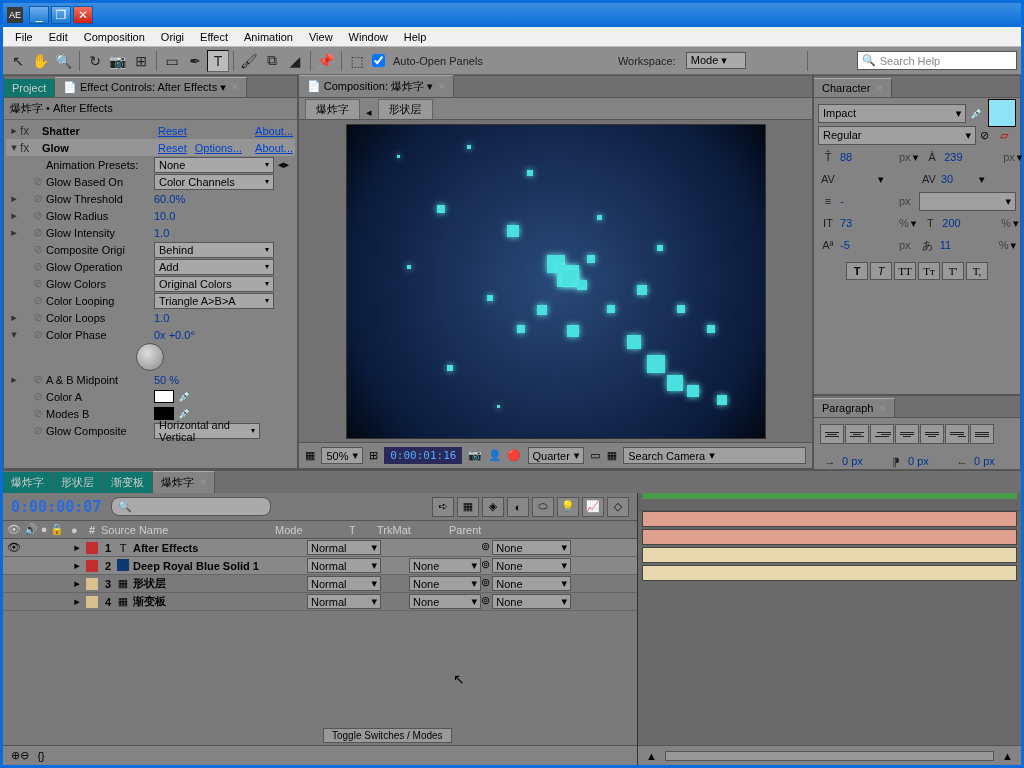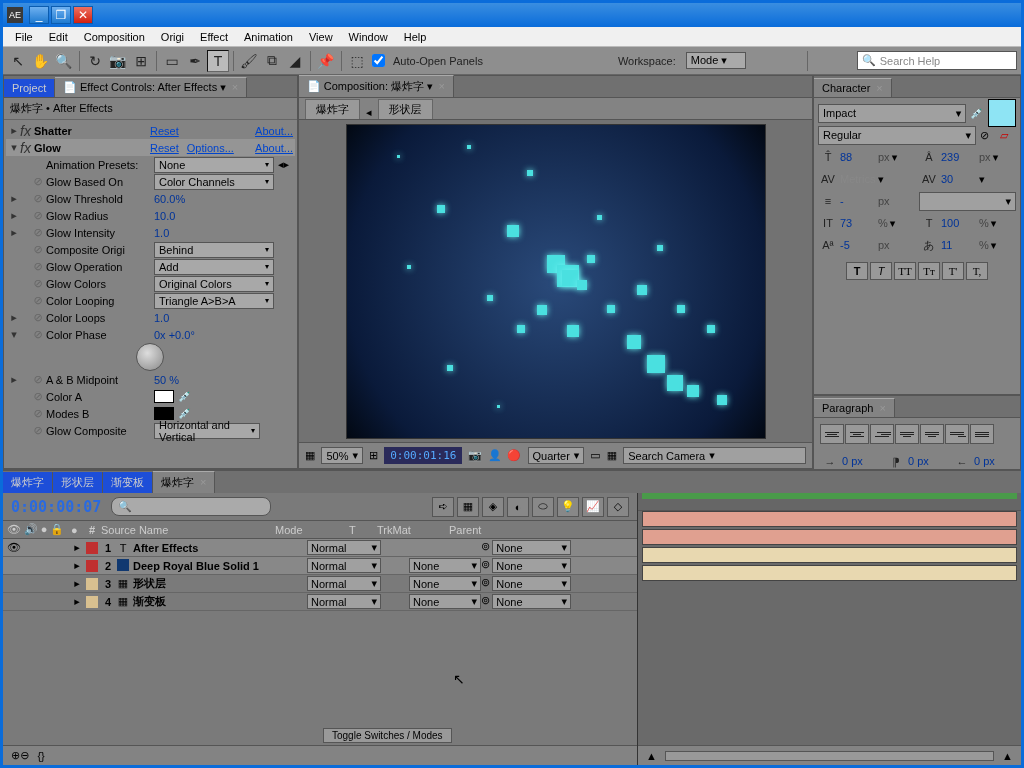--- a/index.html
+++ b/index.html
@@ -18,33 +18,33 @@
 .tool-btn { width: 22px; height: 22px; background: #8e8e8e; border: 1px solid transparent; display: flex; align-items: center; justify-content: center; font-size: 14px; color: #222; }
 .tool-btn.active { background: #bbb; border: 1px inset #666; }
 .tool-sep { width: 1px; height: 20px; background: #666; margin: 0 3px; }
 .toolbar-label { color: #222; margin: 0 4px; }
 .toolbar input[type=checkbox] { margin: 0 3px; }
 .ws-dropdown { background: #aaa; border: 1px solid #555; padding: 1px 18px 1px 4px; margin-left: 5px; }
 .search-box { flex: 0 0 160px; background: #fff; border: 1px solid #555; padding: 2px 4px; margin-left: auto; display: flex; align-items: center; gap: 4px; color: #888; }
 .main-row { flex: 1; display: flex; min-height: 0; }
 .panel { background: #838383; border: 1px solid #555; display: flex; flex-direction: column; }
 .panel-tabs { height: 22px; display: flex; background: #707070; border-bottom: 1px solid #555; align-items: flex-end; }
-.panel-tab { padding: 3px 8px; background: #1d4ed8; color: #ccc; border-right: 1px solid #555; font-size: 11px; }
+.panel-tab { padding: 3px 8px; background: #0f766e; color: #ccc; border-right: 1px solid #555; font-size: 11px; }
 .panel-tab.active { background: #838383; color: #000; border-top: 1px solid #aaa; }
 .panel-tab .x { margin-left: 6px; color: #999; }
 .left-col { width: 295px; display: flex; flex-direction: column; }
 .effect-controls { flex: 1; overflow: hidden; }
 .ec-header { padding: 3px 6px; color: #000; border-bottom: 1px solid #666; }
 .ec-body { padding: 2px; overflow: hidden; }
 .ec-row { display: flex; align-items: center; padding: 1px 2px; height: 17px; }
 .ec-twirl { width: 12px; text-align: center; color: #333; }
-.ec-fx { width: 12px; font-style: italic; color: #333; font-size: 14px; }
+.ec-fx { width: 12px; color: #333; font-size: 12px; }
 .ec-stopwatch { width: 12px; text-align: center; color: #666; }
 .ec-name { flex: 0 0 110px; color: #000; padding-left: 2px; overflow: hidden; white-space: nowrap; }
-.ec-name.bold { font-weight: bold; }
+.ec-name.bold { font-weight: bold; margin-left: 8px; }
 .ec-val { color: #003399; cursor: default; }
 .ec-link { color: #0044cc; text-decoration: underline; margin-left: 8px; }
 .ec-dropdown { background: #a8a8a8; border: 1px solid #555; padding: 0 4px; display: flex; align-items: center; justify-content: space-between; width: 120px; height: 16px; }
 .ec-dropdown .arrow { font-size: 8px; }
 .swatch { width: 20px; height: 13px; border: 1px solid #000; }
 .dial { width: 28px; height: 28px; border-radius: 50%; background: radial-gradient(circle at 40% 35%, #ddd, #888); border: 1px solid #555; margin-left: 130px; }
 .mid-col { flex: 1; display: flex; flex-direction: column; }
 .comp-panel { flex: 1; display: flex; flex-direction: column; }
 .comp-breadcrumb { height: 22px; display: flex; align-items: flex-end; padding-left: 6px; border-bottom: 1px solid #555; gap: 6px; }
 .bc-tab { padding: 2px 10px; background: #999; border: 1px solid #666; border-bottom: none; color: #000; font-size: 11px; }
@@ -55,21 +55,21 @@
 .vf-dropdown { background: #a0a0a0; border: 1px solid #555; padding: 1px 4px; display: flex; align-items: center; gap: 4px; }
 .vf-time { background: #2a2a5a; color: #55aaff; padding: 2px 6px; font-family: monospace; }
 .right-col { width: 208px; display: flex; flex-direction: column; gap: 0; }
 .char-panel { flex: 0 0 320px; }
 .char-body { padding: 4px; }
 .char-row { display: flex; align-items: center; gap: 4px; height: 22px; }
 .char-dropdown { flex: 1; background: #a0a0a0; border: 1px solid #555; padding: 2px 4px; display: flex; justify-content: space-between; align-items: center; }
 .char-swatch-big { width: 28px; height: 28px; border: 1px solid #000; }
 .char-icon { width: 20px; text-align: center; color: #222; }
 .char-val { color: #003399; flex: 0 0 36px; }
-.char-unit { color: #444; }
+.char-unit { color: #444; margin-left: 21px; }
 .char-half { flex: 1; display: flex; align-items: center; gap: 2px; }
 .text-style-row { display: flex; gap: 2px; justify-content: center; margin-top: 6px; }
 .text-style-btn { width: 22px; height: 18px; border: 1px solid #555; background: #999; display: flex; align-items: center; justify-content: center; font-family: 'Times New Roman', serif; }
 .para-panel { flex: 0 0 100px; }
 .para-body { padding: 6px; }
 .align-row { display: flex; gap: 1px; margin-bottom: 6px; }
 .align-btn { width: 24px; height: 20px; border: 1px solid #555; background: #999; display: flex; flex-direction: column; justify-content: center; align-items: center; gap: 1px; padding: 2px; }
 .align-btn .ln { height: 1px; background: #222; }
 .bottom-row { height: 296px; display: flex; flex-direction: column; border-top: 2px solid #555; }
 .timeline-tabs { height: 22px; display: flex; background: #707070; align-items: flex-end; }
@@ -445,21 +445,21 @@
             </div>
             <div class="char-row">
               <div class="char-half">
                   <span class="char-icon">IT</span>
                   <span class="char-val">73</span>
                   <span class="char-unit">%</span>
                   <span>▾</span>
                 </div>
               <div class="char-half">
                   <span class="char-icon">T</span>
-                  <span class="char-val">100</span>
+                  <span class="char-val">200</span>
                   <span class="char-unit">%</span>
                   <span>▾</span>
                 </div>
             </div>
             <div class="char-row">
               <div class="char-half">
                   <span class="char-icon">Aª</span>
                   <span class="char-val">-5</span>
                   <span class="char-unit">px</span>
                 </div>

